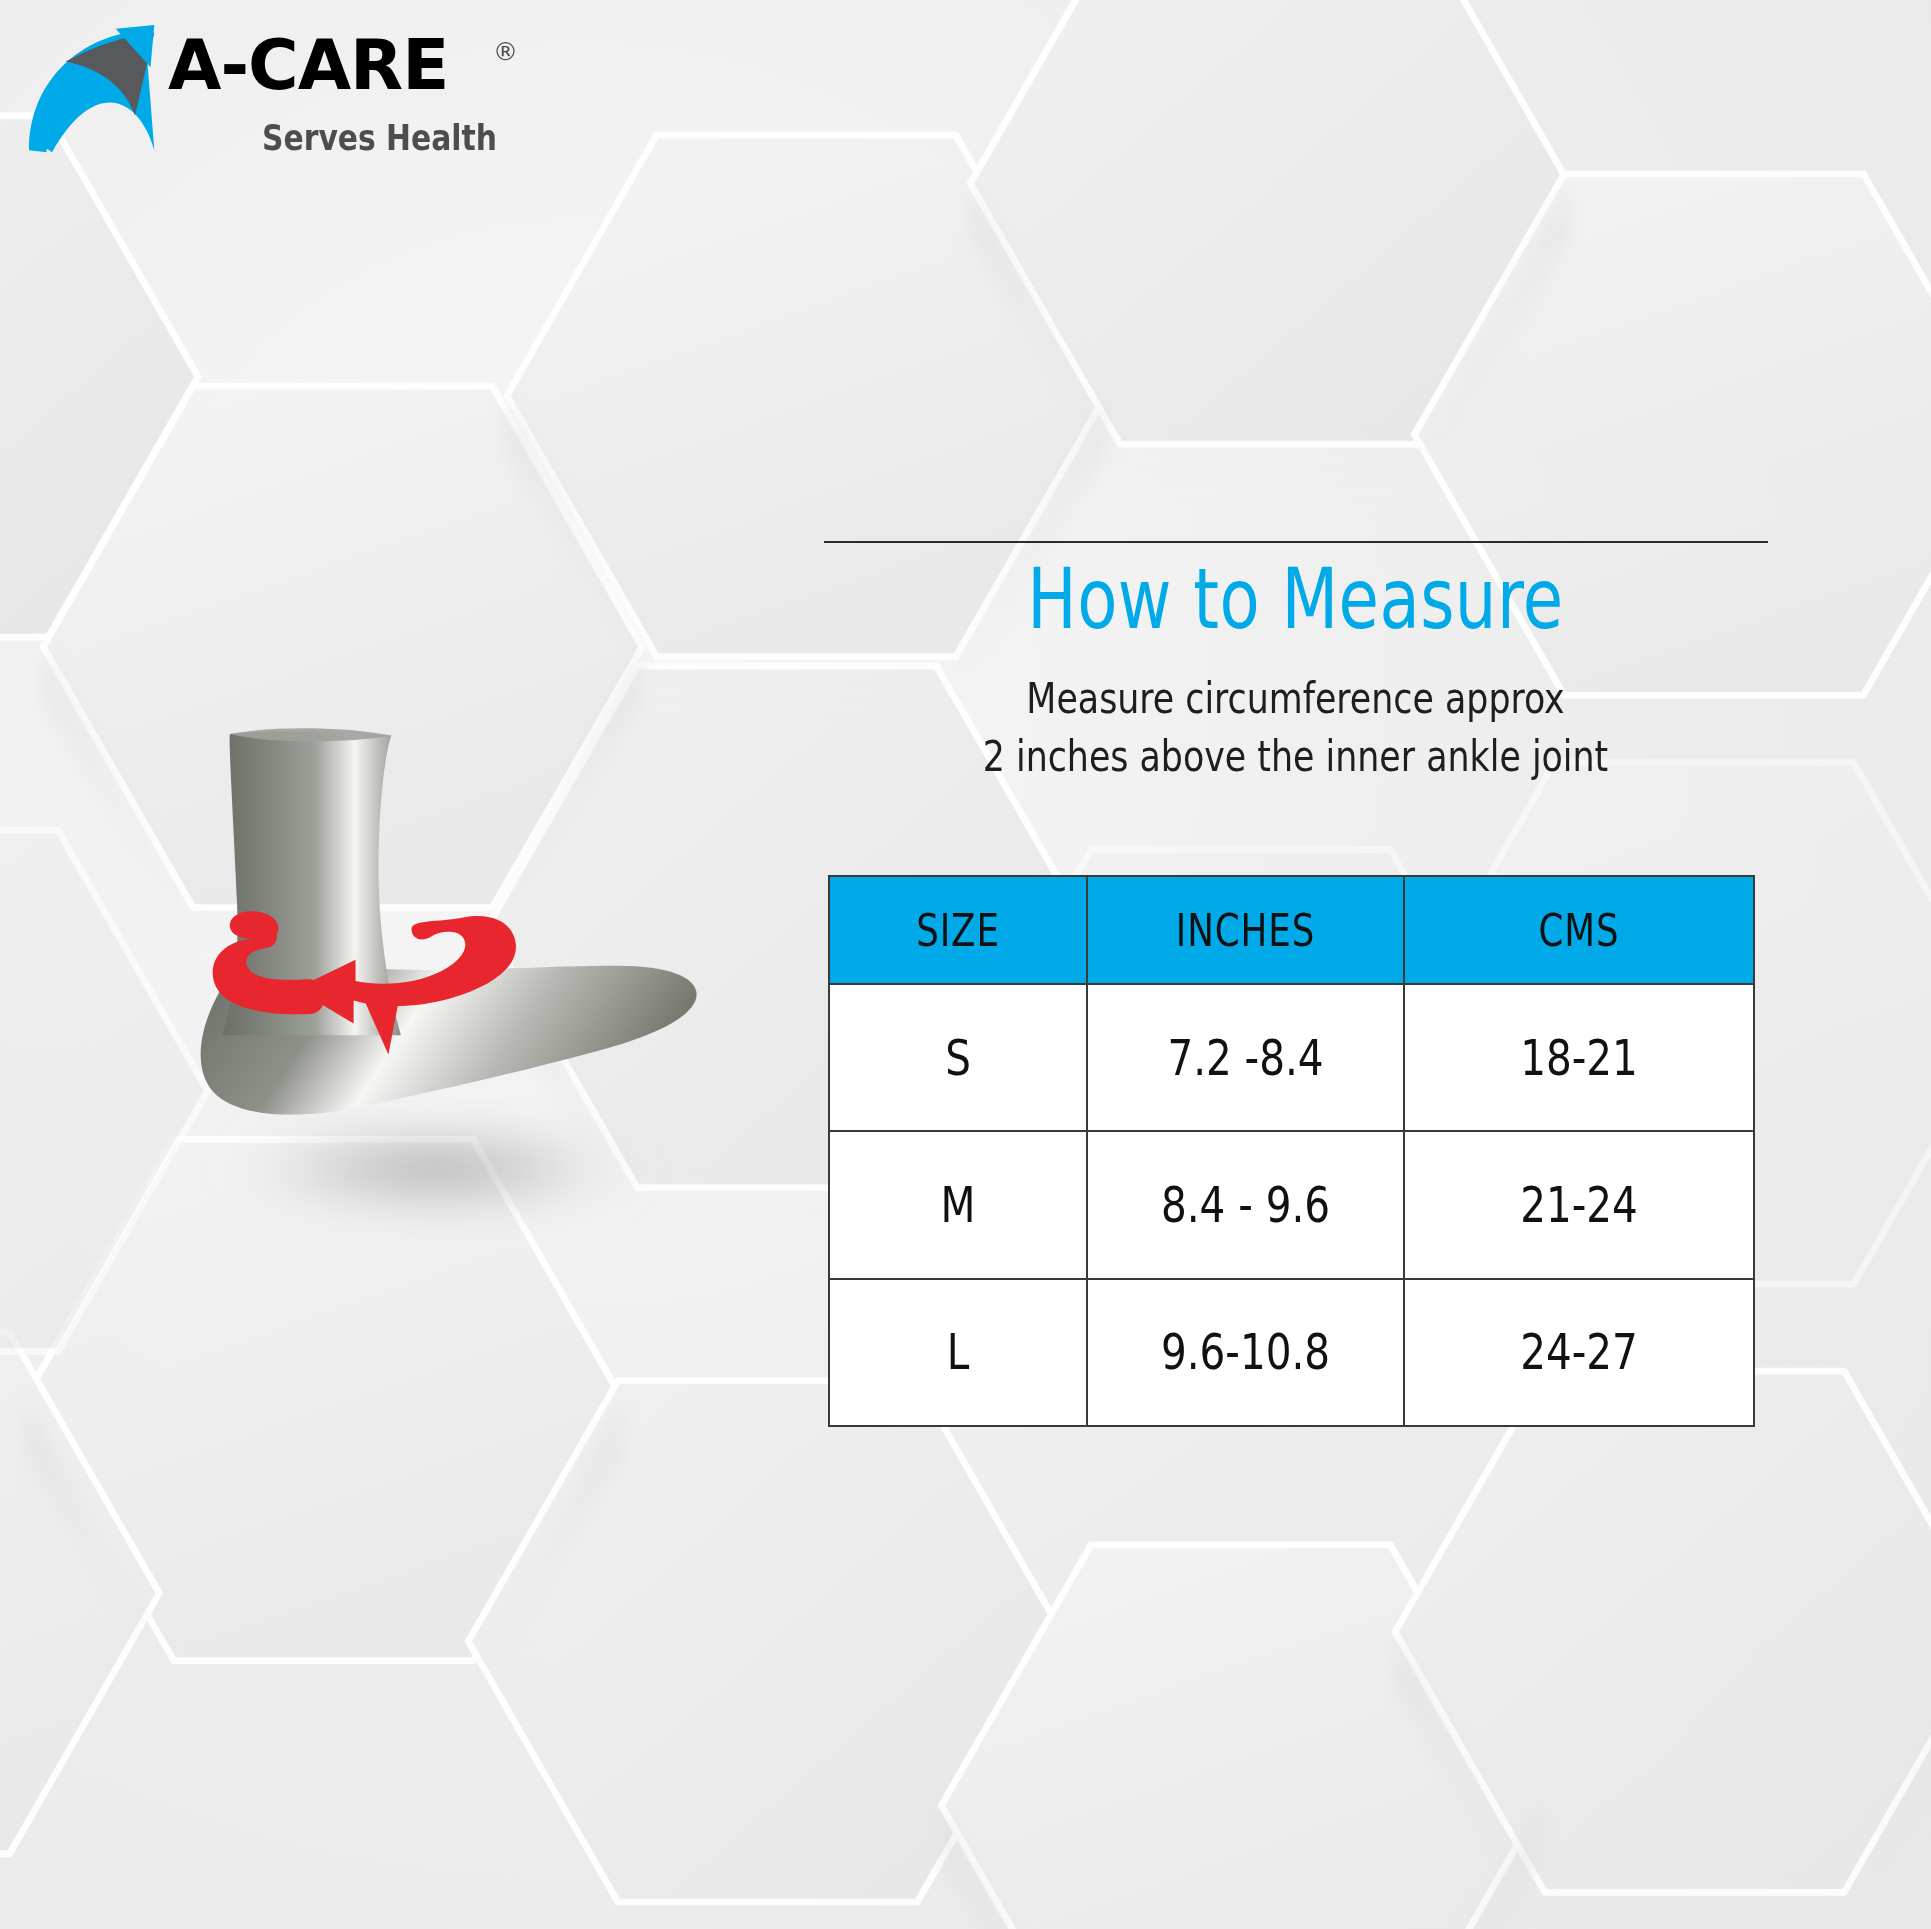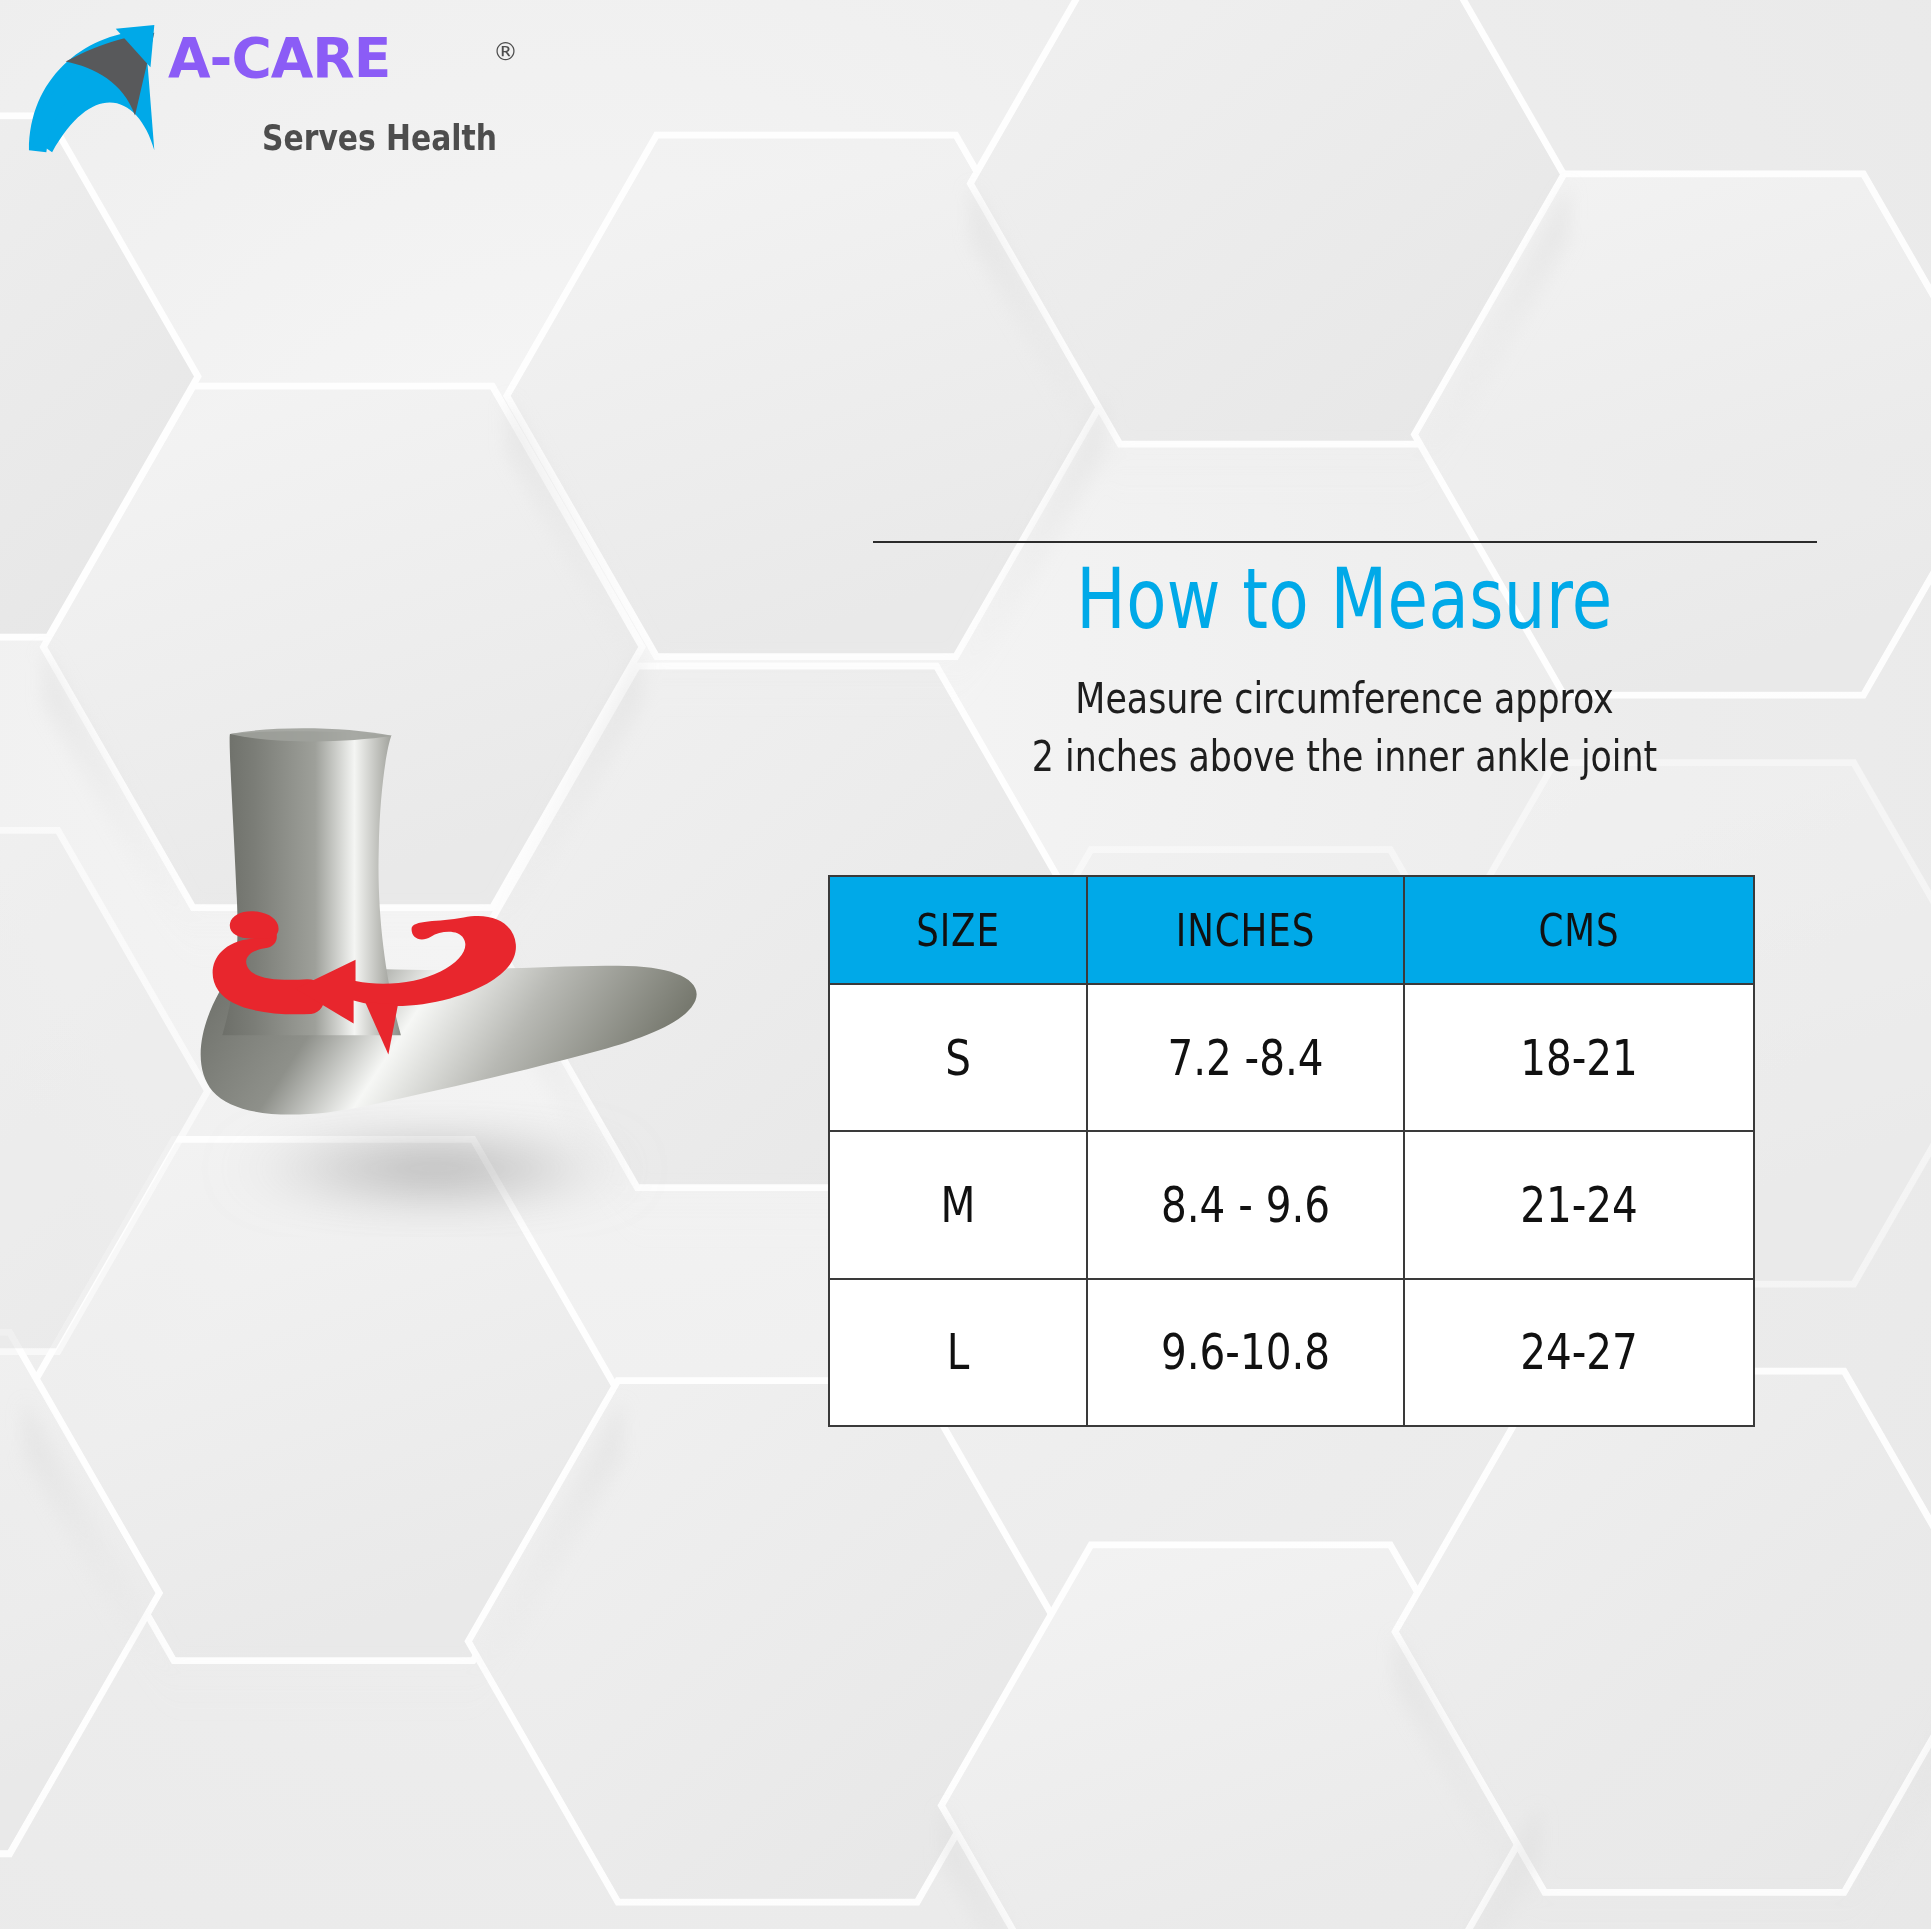--- a/index.html
+++ b/index.html
@@ -20,38 +20,38 @@
   }
   #bg-hex-svg{ position:absolute; inset:0; z-index:1; }
 
   
   #brand-logo{
     position:absolute; left:23px; top:17.4px; width:502px; height:145px; z-index:5;
   }
   #logo-mark{ position:absolute; left:0; top:5.8px; width:145px; height:135px; }
   #logo-wordmark{
     position:absolute; left:145px; top:13.5px;
-    font-size:55px; font-weight:bold; letter-spacing:-1px;
-    color:#8b5cf6; line-height:1; white-space:nowrap;
+    font-size:69px; font-weight:bold; letter-spacing:-1px;
+    color:#000000; line-height:1; white-space:nowrap;
     font-family:"DejaVu Sans", sans-serif;
   }
   #logo-reg{
     position:absolute; left:470px; top:19.3px;
     font-size:25px; color:#4d4d4d; font-family:"DejaVu Sans", sans-serif;
   }
   #logo-tagline{
     position:absolute; left:239px; top:100px;
     font-size:36px; color:#4d4d4d; font-weight:600; white-space:nowrap;
     font-family:"DejaVu Sans Condensed","Liberation Sans", sans-serif;
     transform:scaleX(.92); transform-origin:left top;
   }
 
   
   #measure-panel{
-    position:absolute; left:869px; top:541px; width:951px; z-index:6;
+    position:absolute; left:820px; top:541px; width:951px; z-index:6;
   }
   #title-rule{
     width:944px; height:0; border-top:2.9px solid #2b2b2b; margin:0 0 11.6px 3.9px;
   }
   #page-title{
     font-family:"DejaVu Sans Condensed","Liberation Sans", sans-serif;
     font-size:83px; color:#00a9e8; text-align:center;
     line-height:1.08; font-weight:400; letter-spacing:0.5px;
     transform:scaleX(.88); transform-origin:center top;
     white-space:nowrap;

